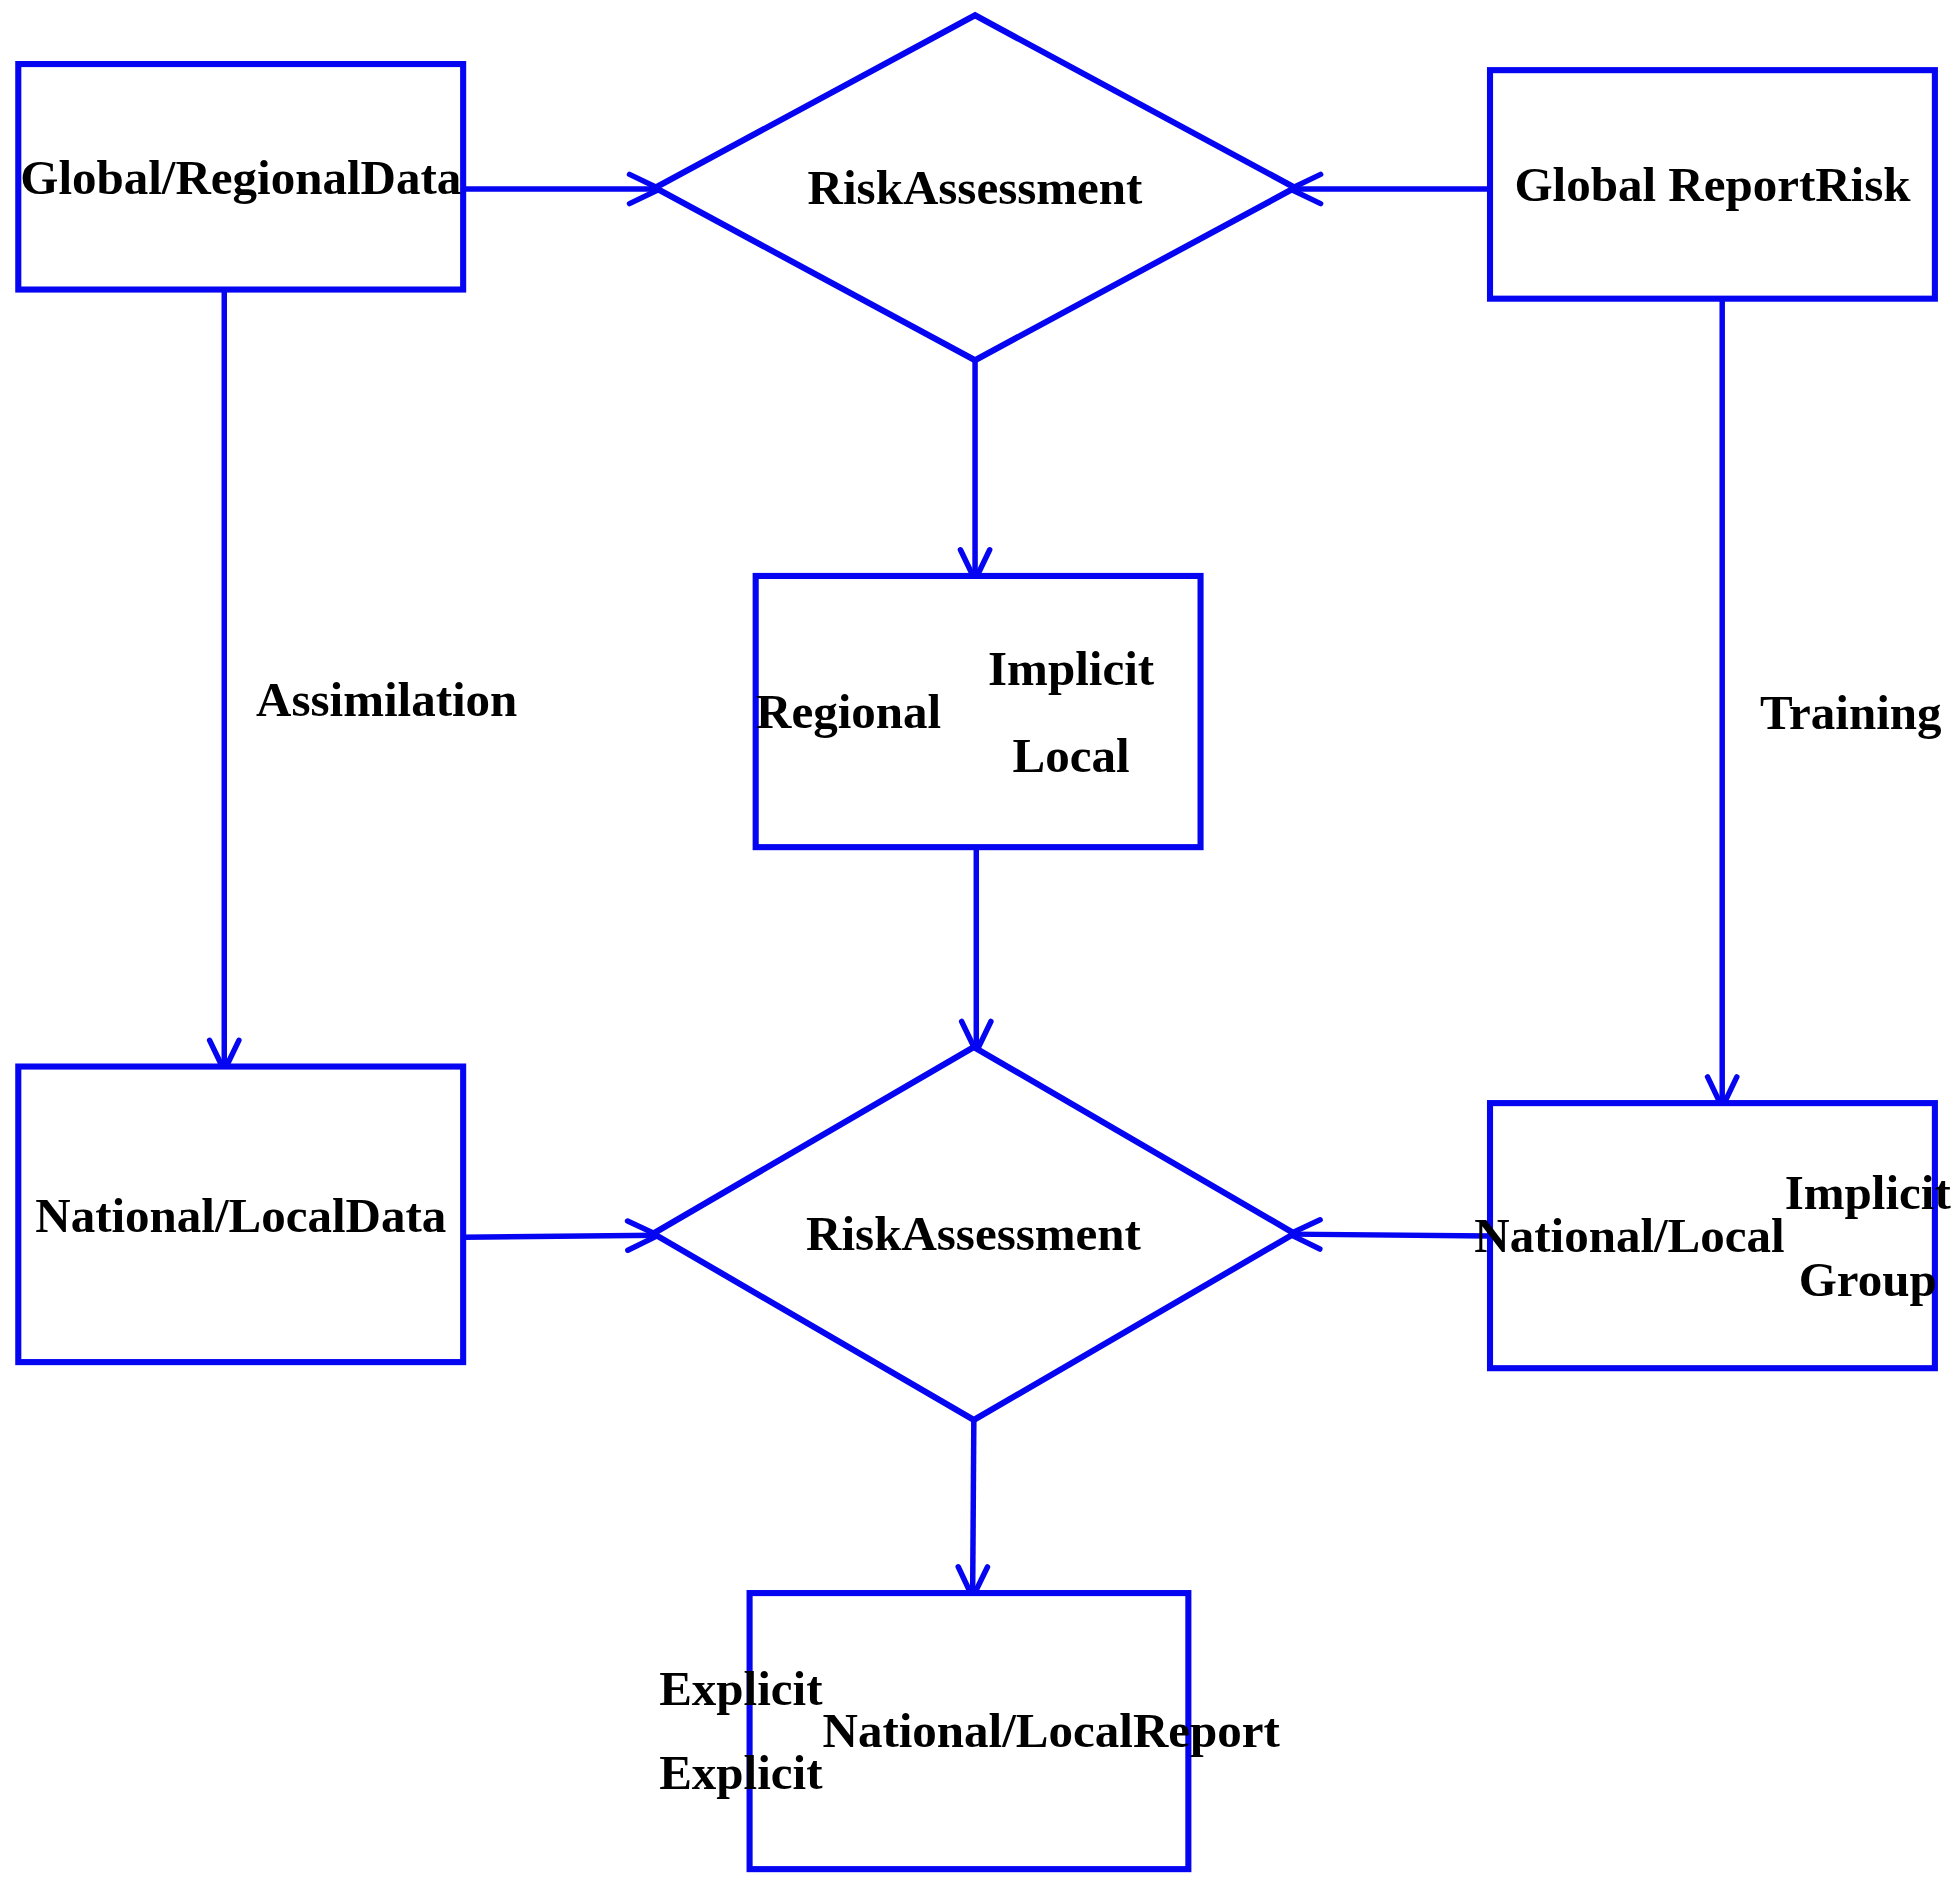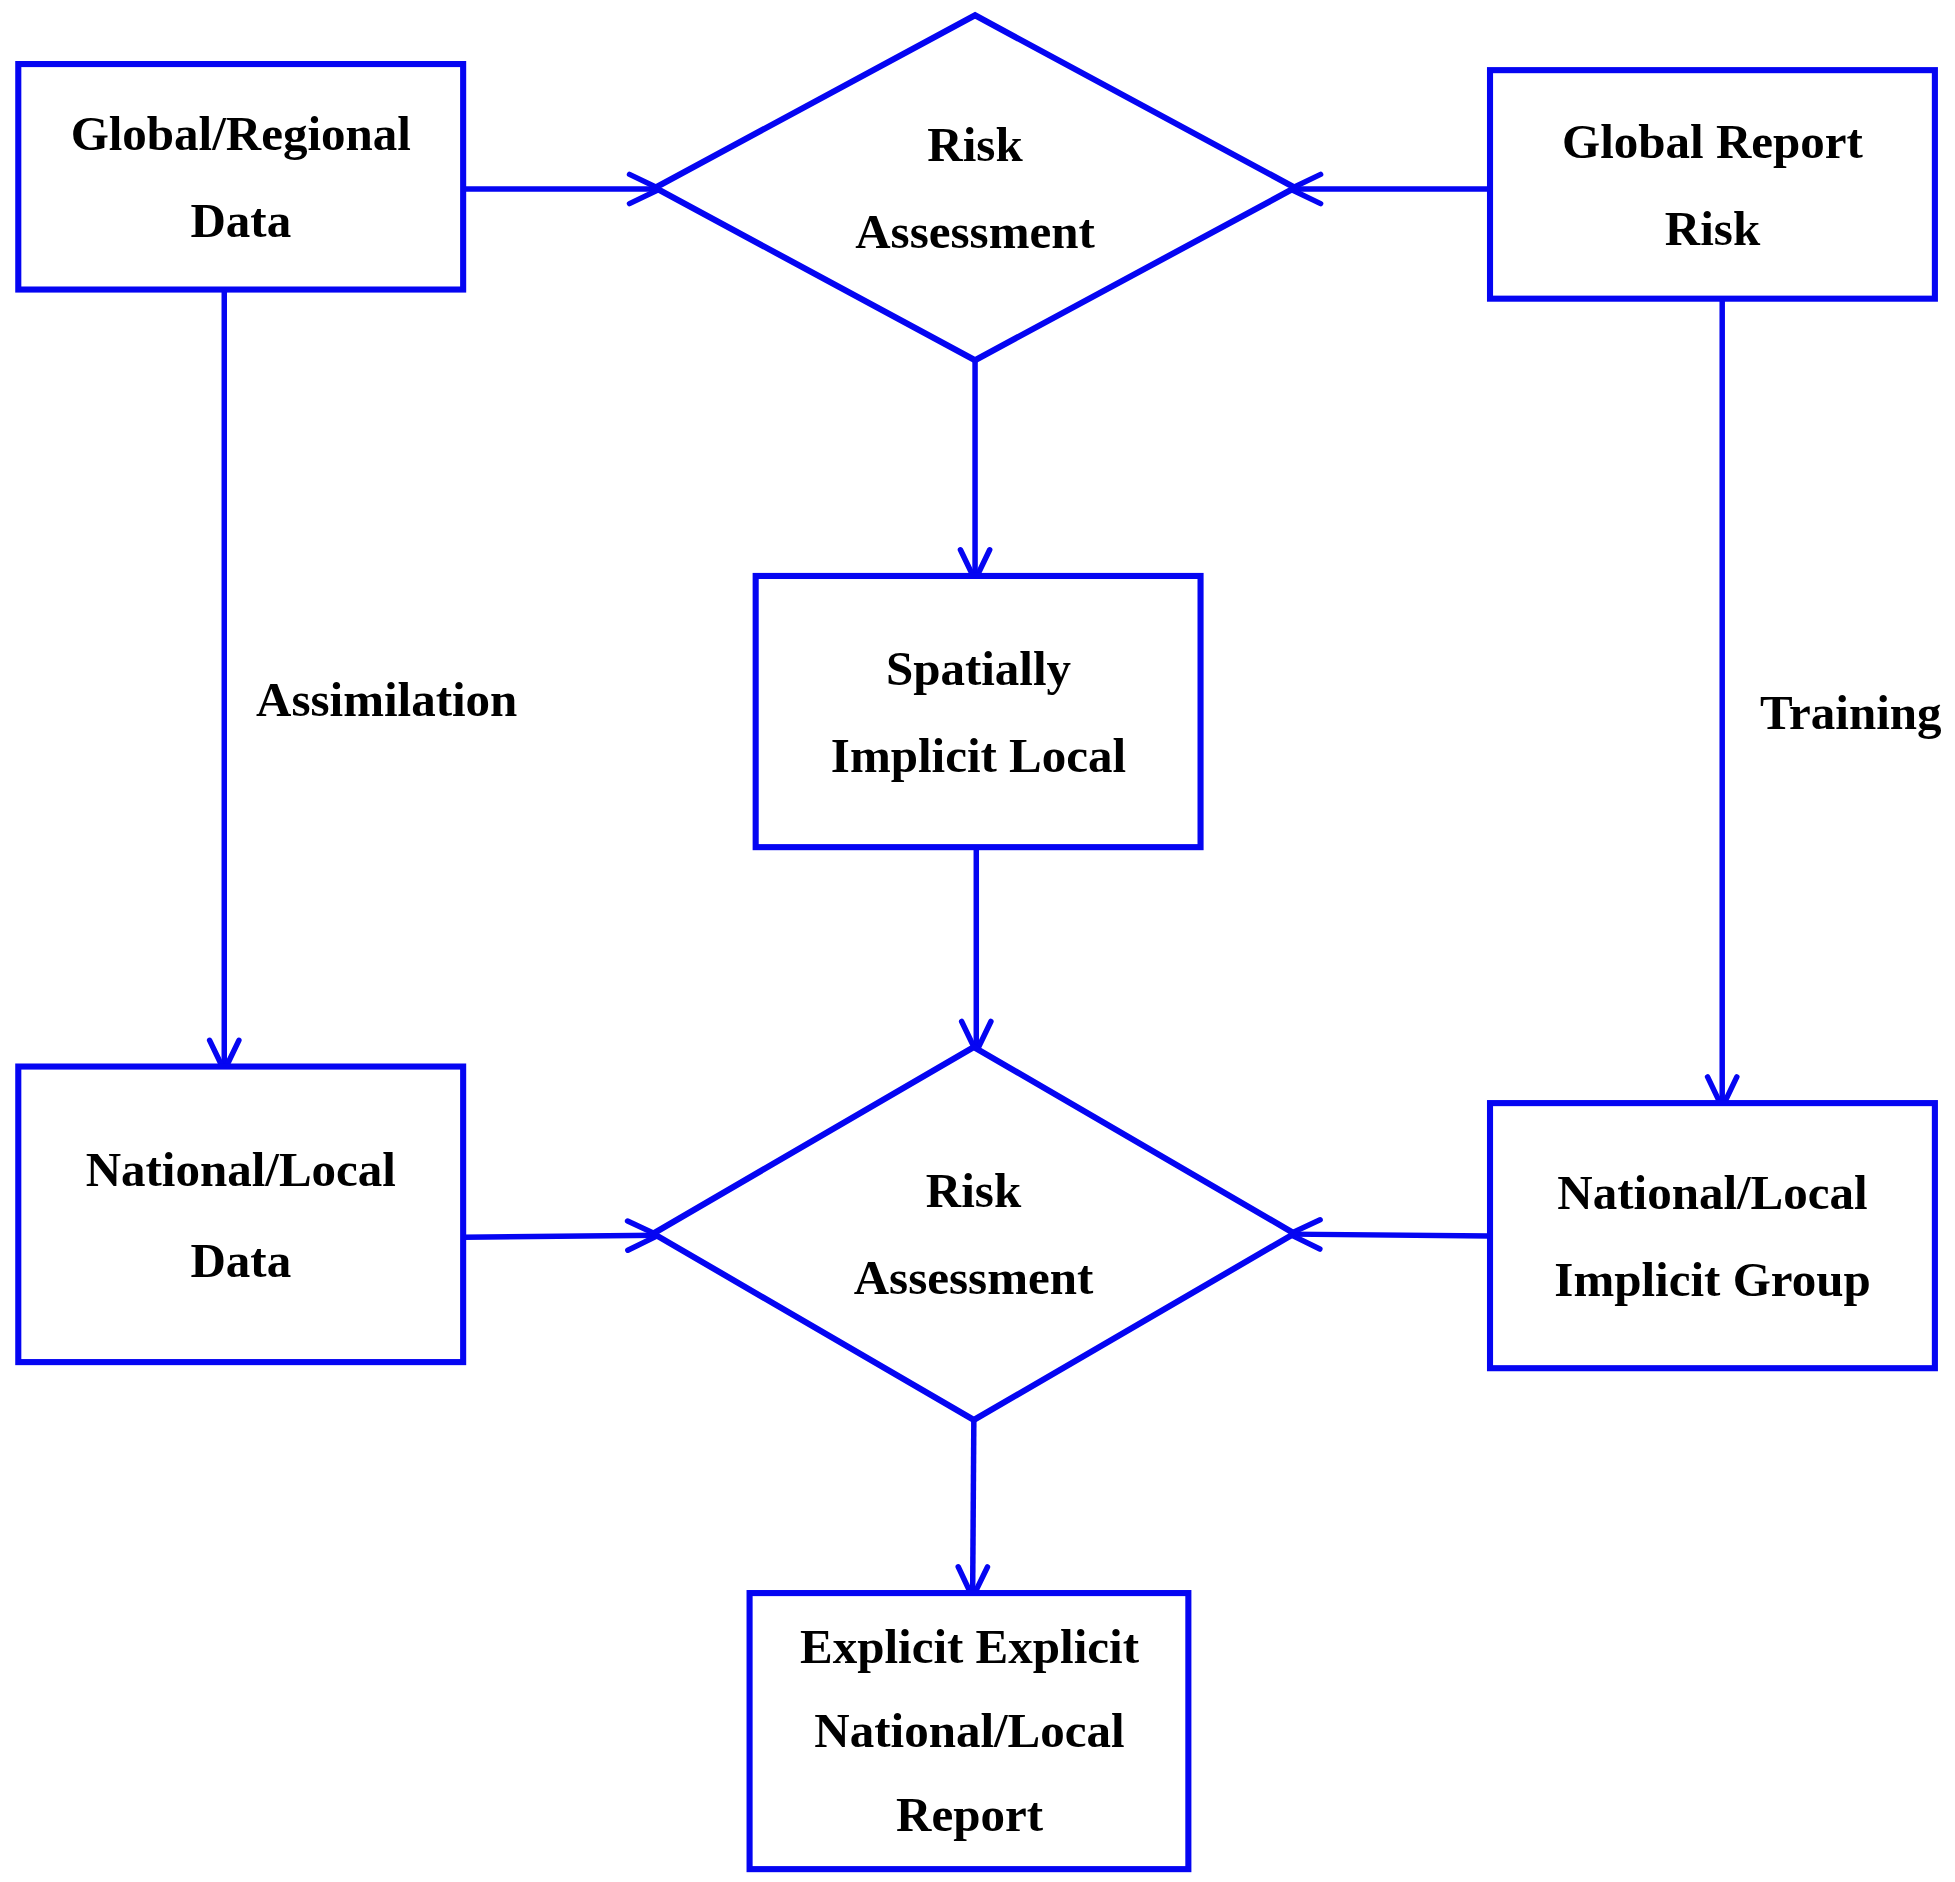--- a/index.html
+++ b/index.html
@@ -6,21 +6,21 @@
   #canvas{
     position:relative;
     width:1955px;height:1882px;
     background:#ffffff;
     font-family:"Liberation Serif","DejaVu Serif",serif;
     overflow:hidden;
   }
   #wires{position:absolute;left:0;top:0;width:1955px;height:1882px;}
   .node-label{
     position:absolute;
-    display:flex;flex-direction:column;justify-content:center;align-items:center;
+    display:flex;flex-direction:row;justify-content:center;align-items:center;
     text-align:center;
     color:#000000;
     font-weight:700;
     font-size:49px;
     line-height:87px;
     pointer-events:none;
   }
   .edge-label{
     position:absolute;
     display:flex;align-items:center;justify-content:flex-start;
@@ -76,21 +76,21 @@
     <span>Risk</span>
     <span>Assessment</span>
   </div>
 
   <div class="node-label" style="left:1490px;top:70px;width:445px;height:229px;">
     <span>Global Report</span>
     <span>Risk</span>
   </div>
 
   <div class="node-label" style="left:756px;top:576px;width:445px;height:271px;">
-    <span>Spatially</span>
+    <span>Regional</span>
     <span>Implicit Local</span>
   </div>
 
   <div class="node-label" style="left:18.3px;top:1067px;width:445px;height:296px;line-height:91px;">
     <span>National/Local</span>
     <span>Data</span>
   </div>
 
   <div class="node-label" style="left:653px;top:1047px;width:641px;height:373px;">
     <span>Risk</span>

